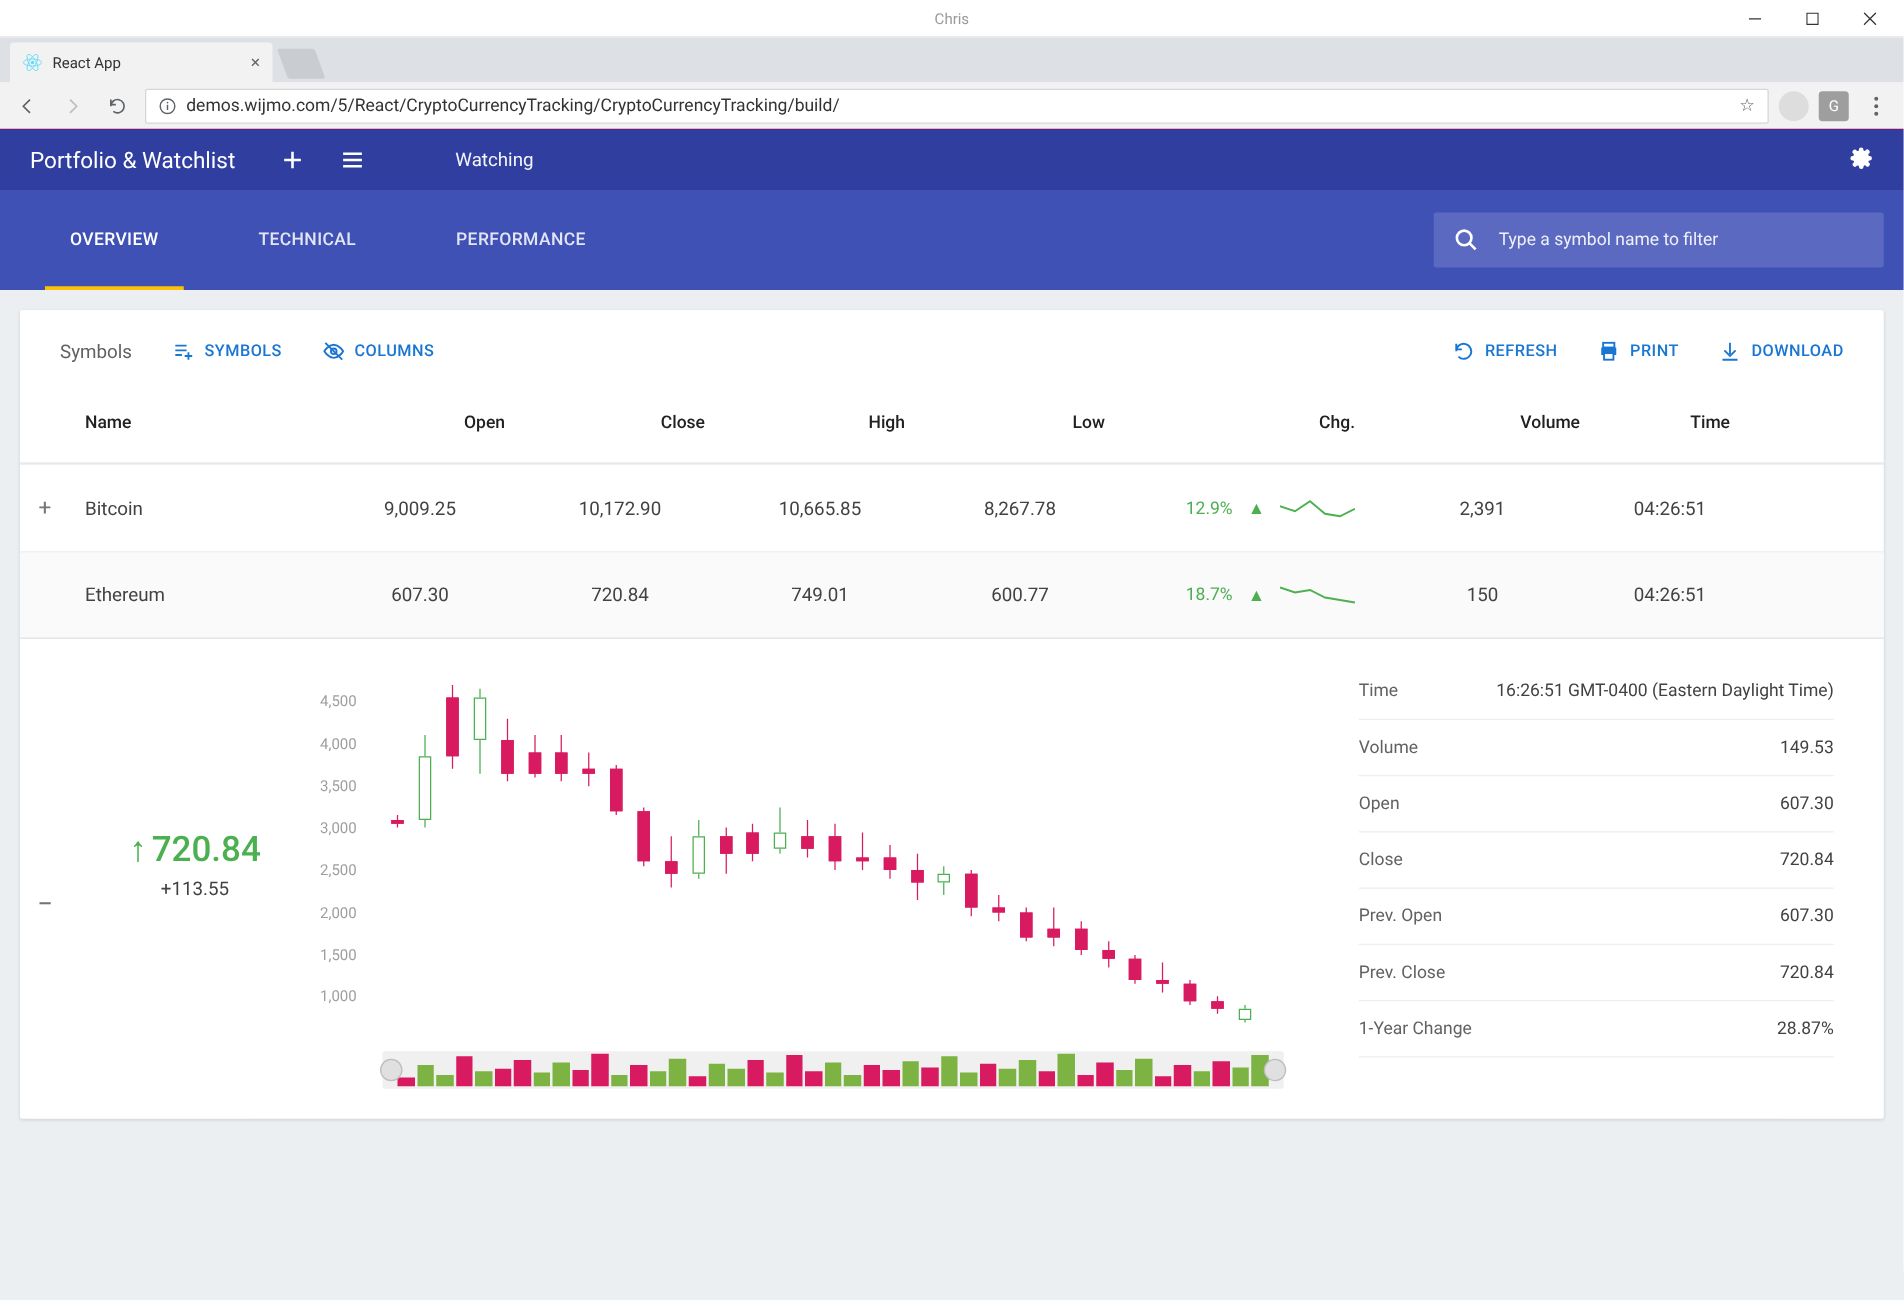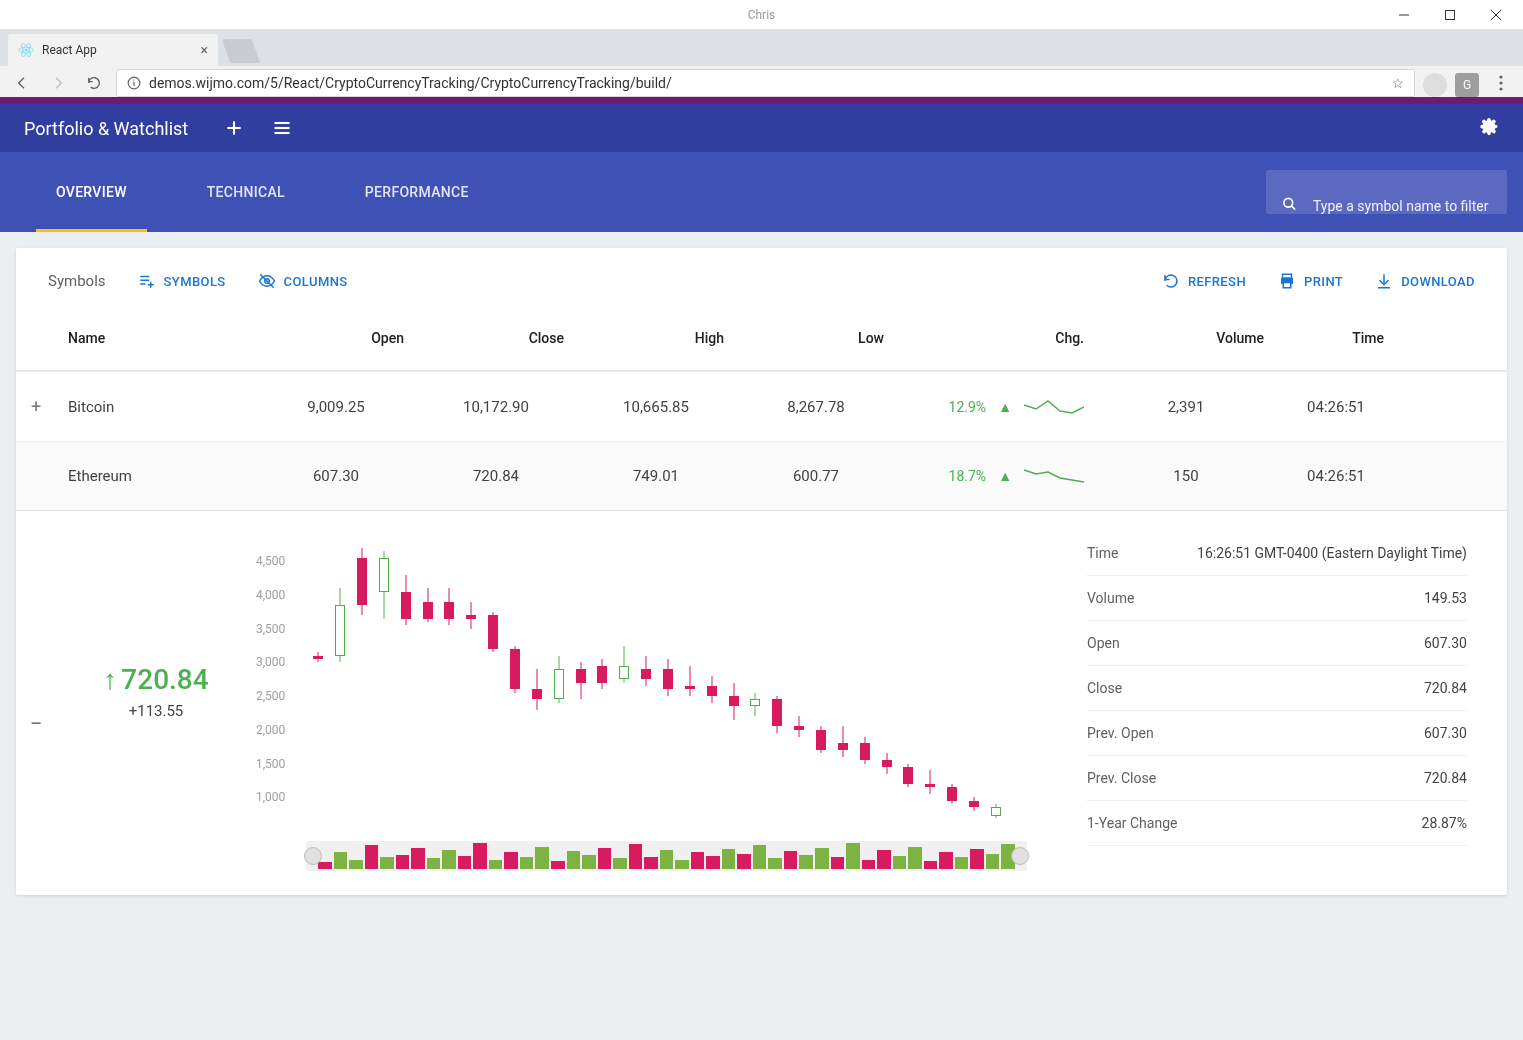--- a/index.html
+++ b/index.html
@@ -12,21 +12,21 @@
 .win-ctl svg { width: 10px; height: 10px; }
 
 
 .chrome-tabs { height: 36px; background: #dde1e6; display: flex; align-items: flex-end; padding-left: 8px; }
 .chrome-tab { background: #f2f2f2; height: 30px; width: 210px; border-radius: 3px 3px 0 0; display: flex; align-items: center; padding: 16px 10px; font-size: 12px; color: #333; position: relative; }
 .chrome-tab .favicon { width: 16px; height: 16px; margin-right: 8px; color: #61dafb; }
 .chrome-tab .close { margin-left: auto; color: #666; font-size: 14px; }
 .chrome-newtab { width: 30px; height: 24px; background: #c9cdd2; margin-left: 8px; border-radius: 2px; transform: skewX(20deg); margin-bottom: 3px; }
 
 
-.chrome-omni { height: 38px; background: #f2f2f2; border-bottom: 7px solid #701a75; display: flex; align-items: flex-end; padding: 0 8px; gap: 8px; }
+.chrome-omni { height: 38px; background: #f2f2f2; border-bottom: 1px solid #701a75; display: flex; align-items: center; padding: 0 8px; gap: 8px; }
 .chrome-nav-btn { width: 28px; height: 28px; display: flex; align-items: center; justify-content: center; color: #5f6368; }
 .chrome-nav-btn.disabled { color: #bdbdbd; }
 .chrome-nav-btn svg { width: 16px; height: 16px; }
 .chrome-url { flex: 1; height: 28px; background: #fff; border: 1px solid #d6d6d6; border-radius: 2px; display: flex; align-items: center; padding: 0 10px; font-size: 14px; color: #333; }
 .chrome-url .info-ico { color: #5f6368; margin-right: 8px; display: flex; }
 .chrome-url .star { margin-left: auto; color: #5f6368; }
 .chrome-ext { width: 24px; height: 24px; border-radius: 50%; background: #ddd; }
 .chrome-ext.g { background: #9e9e9e; color: #fff; display: flex; align-items: center; justify-content: center; font-size: 12px; border-radius: 3px; }
 .chrome-menu { width: 28px; height: 28px; display: flex; align-items: center; justify-content: center; color: #5f6368; }
 
@@ -39,21 +39,21 @@
 .app-top-tab { padding: 0 48px; display: flex; align-items: center; font-size: 15px; color: rgba(255,255,255,.95); cursor: pointer; }
 .app-top-tab.active { background: #3949ab; }
 .app-gear { margin-left: auto; padding: 0 24px; color: #fff; display: flex; }
 
 
 .app-sub { height: 80px; background: #3f51b5; display: flex; align-items: center; padding: 0 16px; }
 .sub-tabs { display: flex; gap: 0; }
 .sub-tab { padding: 0 40px; height: 80px; display: flex; align-items: center; font-size: 14px; color: rgba(255,255,255,.85); font-weight: 500; letter-spacing: .3px; position: relative; }
 .sub-tab.active { color: #fff; }
 .sub-tab.active::after { content: ""; position: absolute; bottom: 0; left: 20px; right: 20px; height: 3px; background: #ffc107; }
-.search-wrap { margin-left: auto; background: rgba(255,255,255,.15); height: 44px; width: 241px; border-radius: 2px; display: flex; align-items: flex-end; padding: 0 16px; color: #fff; gap: 16px; }
+.search-wrap { margin-left: auto; background: rgba(255,255,255,.15); height: 44px; width: 360px; border-radius: 2px; display: flex; align-items: center; padding: 0 16px; color: #fff; gap: 16px; }
 .search-wrap input { background: transparent; border: none; color: #fff; font-size: 14px; outline: none; flex: 1; }
 .search-wrap input::placeholder { color: rgba(255,255,255,.9); }
 
 
 .content { background: #eceff1; padding: 16px; height: calc(100% - 30px - 36px - 38px - 48px - 80px); overflow: auto; }
 .card { background: #fff; box-shadow: 0 1px 3px rgba(0,0,0,.12); border-radius: 2px; }
 
 
 .toolbar { display: flex; align-items: center; padding: 24px 32px 16px; gap: 32px; }
 .tb-label { color: #616161; font-size: 15px; }
@@ -191,20 +191,21 @@
       </span>
     <span class="app-icon">
         <svg width="20" height="20" viewBox="0 0 24 24">
           <line x1="3" y1="6" x2="21" y2="6" stroke="currentColor" stroke-width="2.5"></line>
           <line x1="3" y1="12" x2="21" y2="12" stroke="currentColor" stroke-width="2.5"></line>
           <line x1="3" y1="18" x2="21" y2="18" stroke="currentColor" stroke-width="2.5"></line>
         </svg>
       </span>
   </div>
   <div class="app-top-tabs">
+    <div class="app-top-tab">Watching</div>
   </div>
   <span class="app-gear">
       <svg width="22" height="22" viewBox="0 0 24 24">
         <path d="M12 8a4 4 0 1 0 0 8 4 4 0 0 0 0-8z" fill="currentColor"></path>
         <path d="M19.4 13a1 1 0 0 0 .2 1.1l.1.1a2 2 0 1 1-2.8 2.8l-.1-.1a1 1 0 0 0-1.1-.2 1 1 0 0 0-.6.9v.2a2 2 0 0 1-4 0v-.1a1 1 0 0 0-.7-.9 1 1 0 0 0-1.1.2l-.1.1a2 2 0 1 1-2.8-2.8l.1-.1a1 1 0 0 0 .2-1.1 1 1 0 0 0-.9-.6h-.2a2 2 0 0 1 0-4h.1a1 1 0 0 0 .9-.7 1 1 0 0 0-.2-1.1l-.1-.1a2 2 0 1 1 2.8-2.8l.1.1a1 1 0 0 0 1.1.2h.1a1 1 0 0 0 .6-.9v-.2a2 2 0 0 1 4 0v.1a1 1 0 0 0 .6.9 1 1 0 0 0 1.1-.2l.1-.1a2 2 0 1 1 2.8 2.8l-.1.1a1 1 0 0 0-.2 1.1v.1a1 1 0 0 0 .9.6h.2a2 2 0 0 1 0 4h-.1a1 1 0 0 0-.9.6z" fill="currentColor"></path>
       </svg>
     </span>
 </div>
 
 <div class="app-sub">

